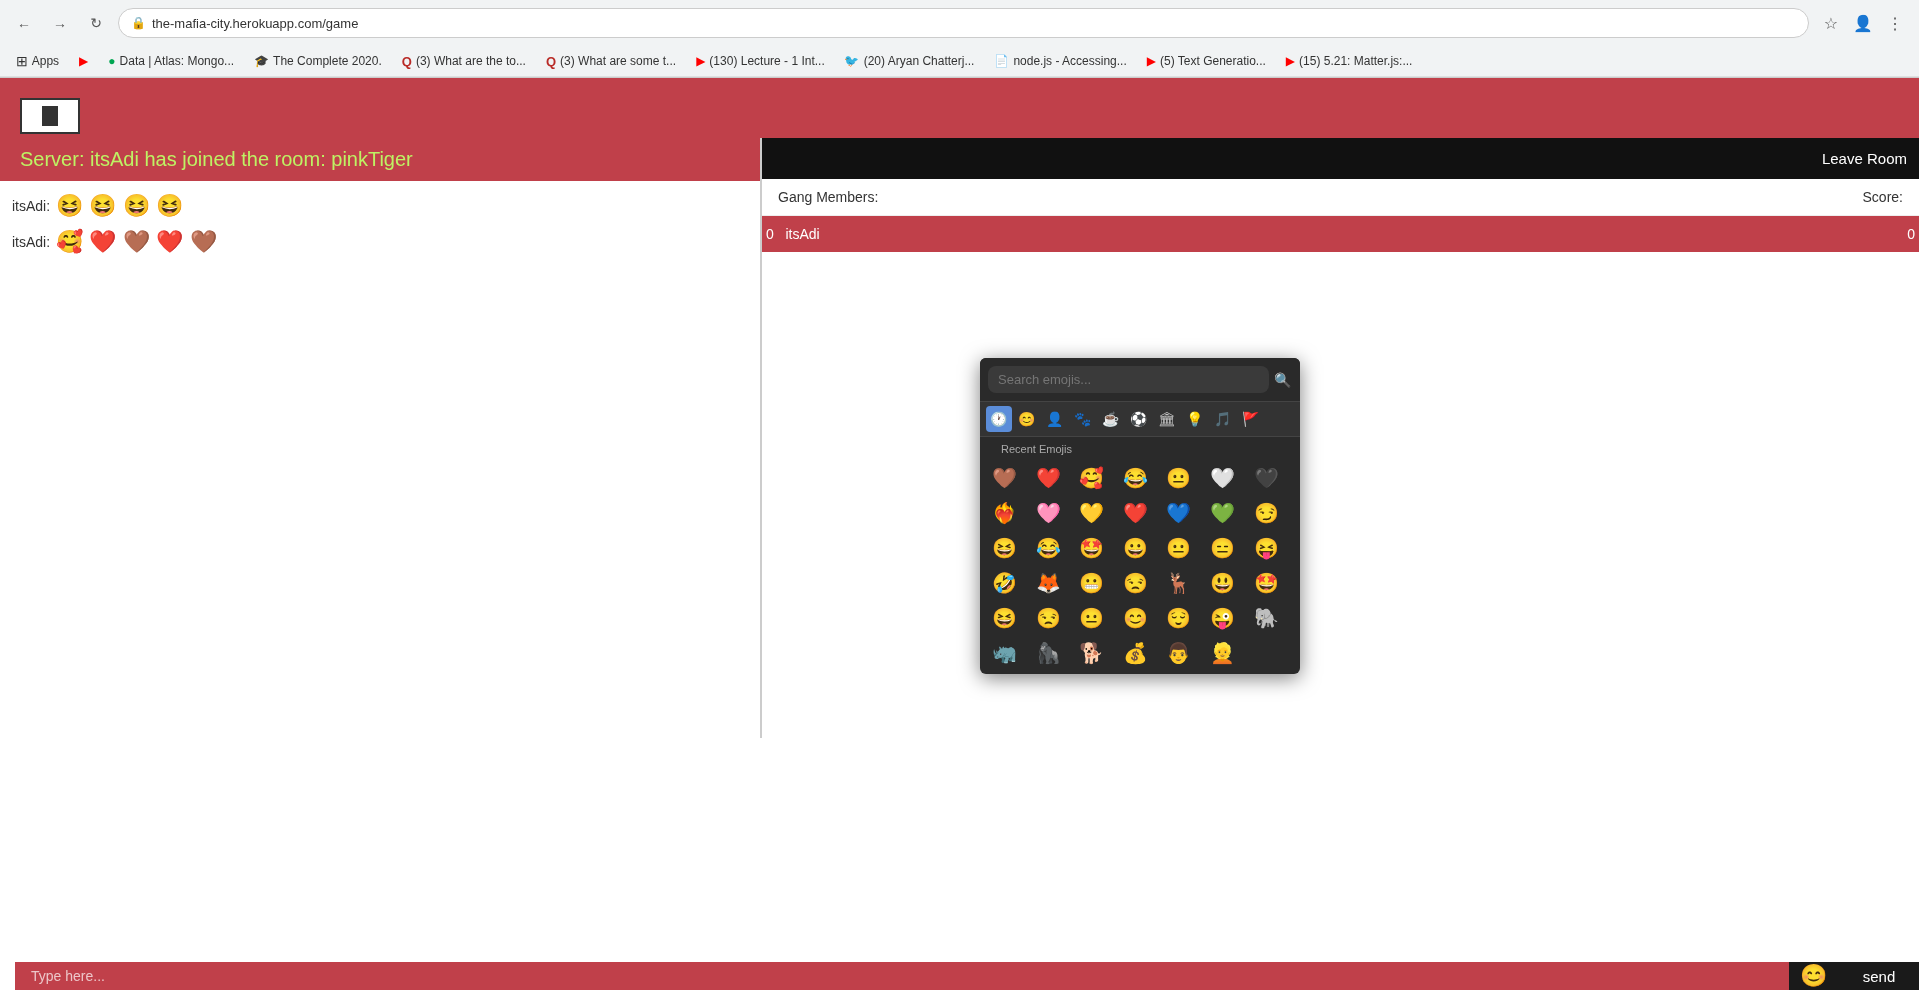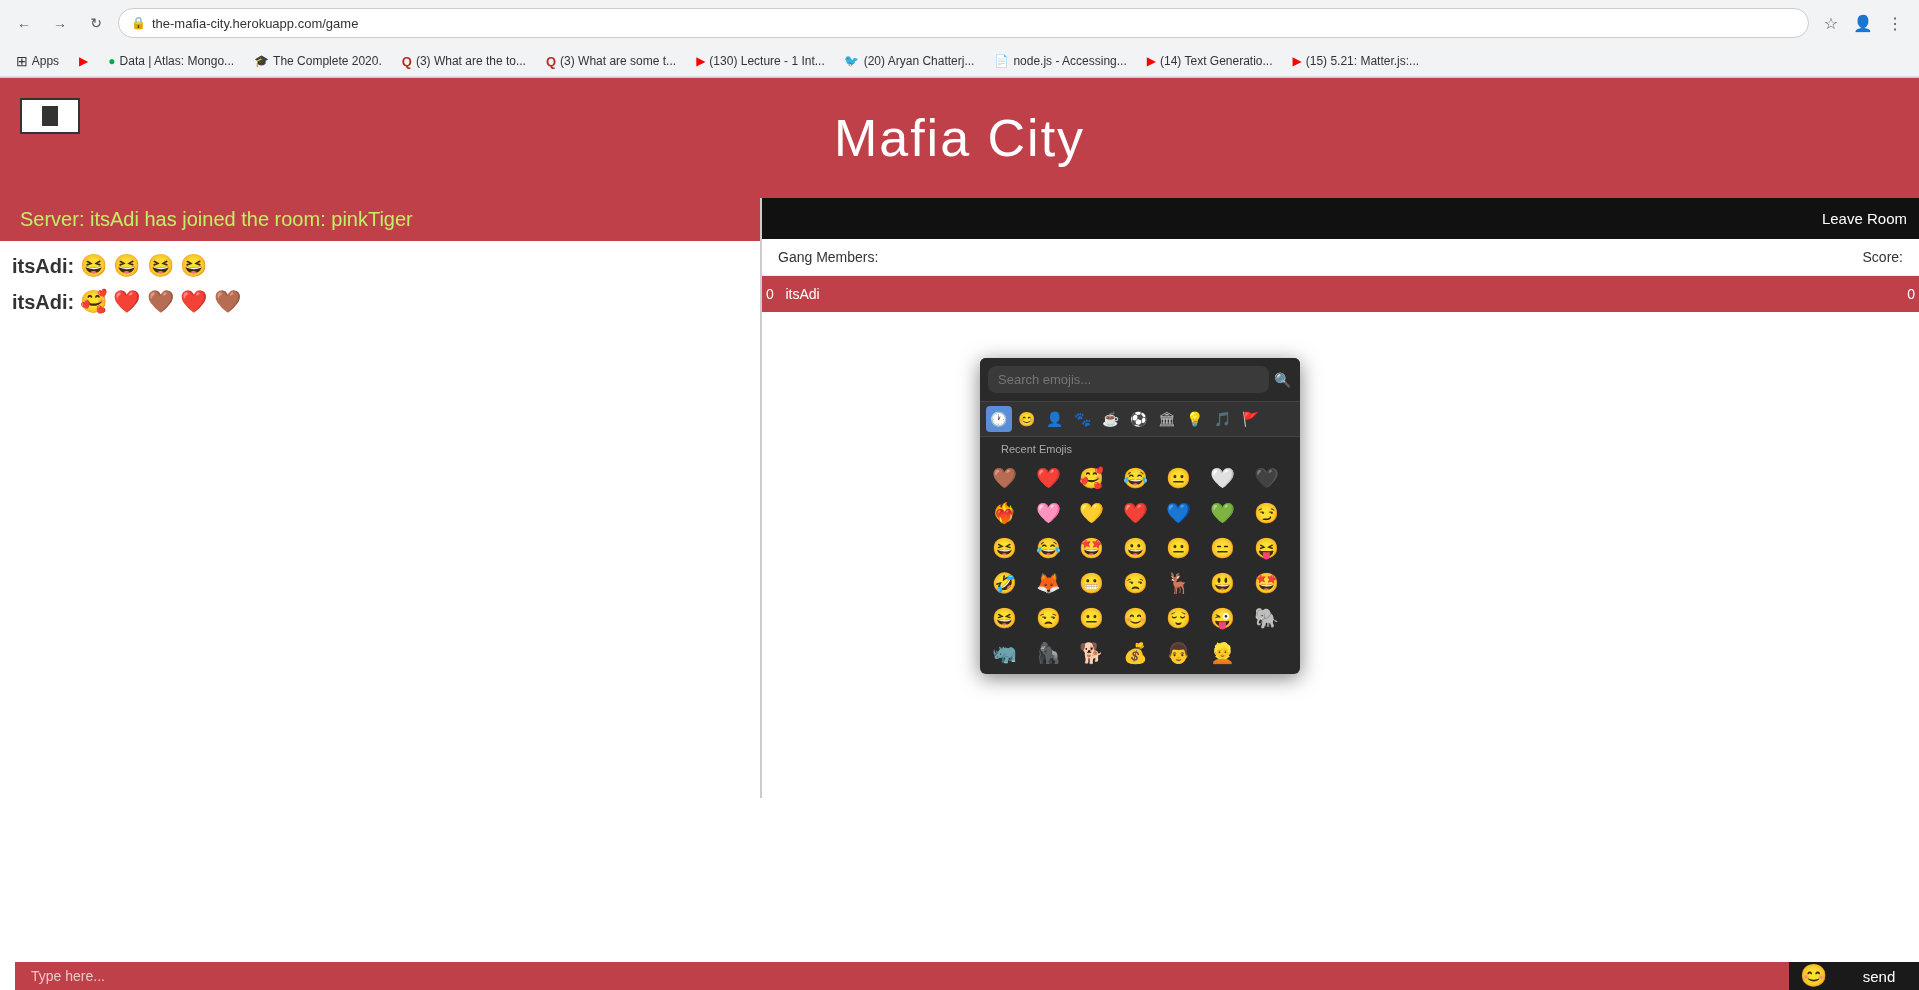--- a/index.html
+++ b/index.html
@@ -123,22 +123,22 @@
       overflow-y: auto;
     }
     .chat-line {
       display: flex;
       align-items: center;
       gap: 6px;
       margin-bottom: 10px;
       font-size: 18px;
     }
     .chat-username {
-      font-size: 20px;
-      font-weight: bold;
+      font-size: 14px;
+      font-weight: normal;
       color: #333;
     }
     .chat-emojis {
       font-size: 22px;
       display: flex; gap: 4px;
     }
 
     
     .right-panel {
       flex: 1;
@@ -338,34 +338,33 @@
     <div class="bookmark-item">
       <span>🐦</span>
       <span>(20) Aryan Chatterj...</span>
     </div>
     <div class="bookmark-item">
       <span>📄</span>
       <span>node.js - Accessing...</span>
     </div>
     <div class="bookmark-item">
       <span style="color:#ff0000;font-size:12px;">▶</span>
-      <span>(14) Text Generatio...</span>
+      <span>(5) Text Generatio...</span>
     </div>
     <div class="bookmark-item">
       <span style="color:#ff0000;font-size:12px;">▶</span>
       <span>(15) 5.21: Matter.js:...</span>
     </div>
   </div>
 </div>
 
 <div class="app-header">
   <div class="logo-box">
     <div class="logo-inner"></div>
   </div>
-  <h1 class="app-title">Mafia City</h1>
 </div>
 
 <div class="main-content">
 
   <div class="chat-panel">
     <div class="server-message">Server: itsAdi has joined the room: pinkTiger</div>
     <div class="chat-messages">
       <div class="chat-line">
         <span class="chat-username">itsAdi:</span>
         <span class="chat-emojis">😆 😆 😆 😆</span>

